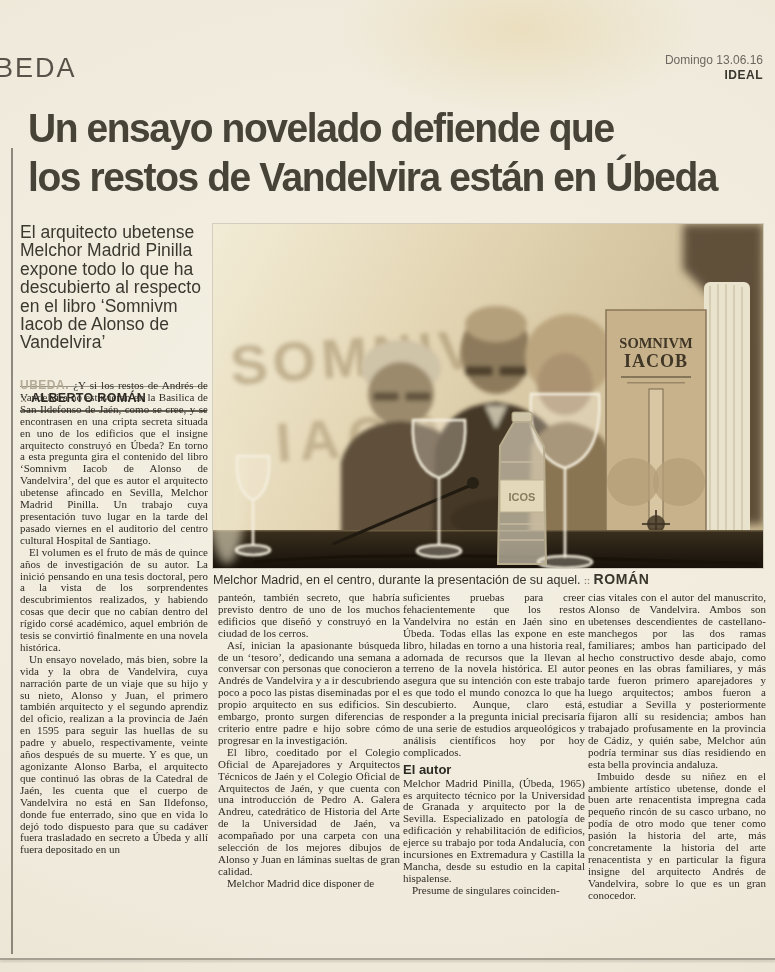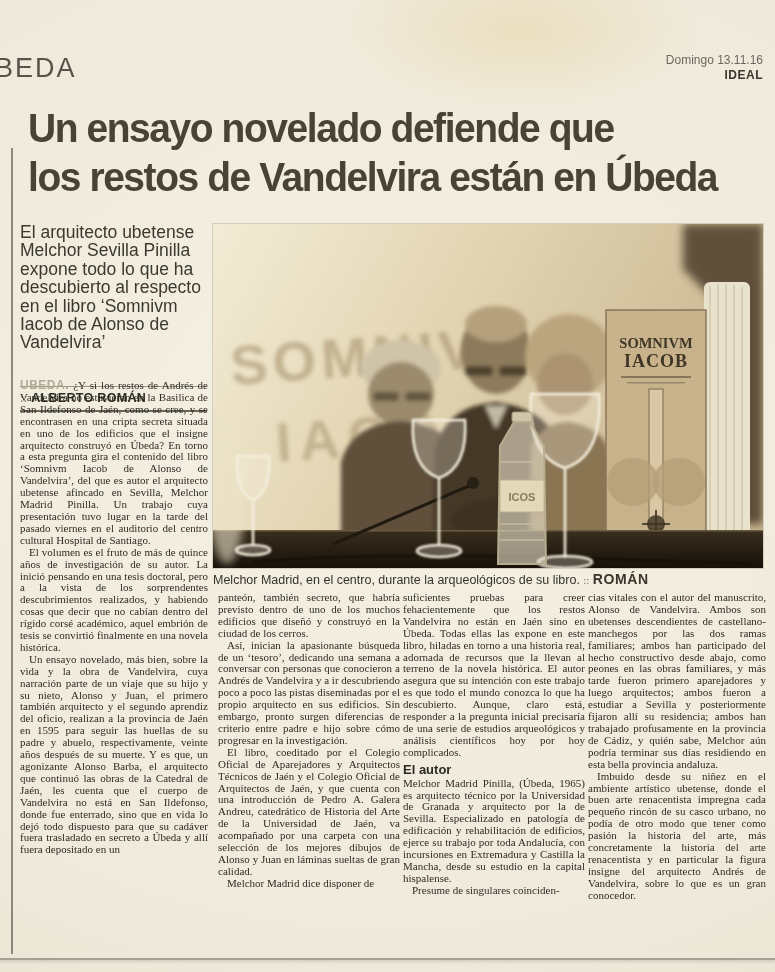--- a/index.html
+++ b/index.html
@@ -53,32 +53,32 @@
   .bottom-scan-line{position:absolute;left:0;top:958px;width:775px;height:2px;background:#8e897b;opacity:.75;box-shadow:0 2px 2px rgba(120,115,100,.35);}
 </style>
 </head>
 <body>
 
 <div class="page">
 
   <div class="section-label">BEDA</div>
 
   <div class="date-block">
-    <div class="date-line">Domingo 13.11.16</div>
+    <div class="date-line">Domingo 13.06.16</div>
     <div class="brand">IDEAL</div>
   </div>
 
   <div class="headline">
     <div>Un ensayo novelado defiende que</div>
     <div>los restos de Vandelvira están en Úbeda</div>
   </div>
 
   <div class="left-rule"></div>
 
-  <div class="standfirst">El arquitecto ubetense Melchor Sevilla Pinilla expone todo lo que ha descubierto al respecto en el libro ‘Somnivm Iacob de Alonso de Vandelvira’</div>
+  <div class="standfirst">El arquitecto ubetense Melchor Madrid Pinilla expone todo lo que ha descubierto al respecto en el libro ‘Somnivm Iacob de Alonso de Vandelvira’</div>
 
   <div class="byline">
     <span class="bullets">::</span><span>ALBERTO ROMÁN</span>
   </div>
 
   <div class="photo">
     <svg width="550" height="344" viewBox="0 0 550 344">
       <defs>
         <linearGradient id="bgg" x1="0" y1="0" x2="1" y2="0.35">
           <stop offset="0" stop-color="#f2ecd6"></stop>
@@ -189,21 +189,21 @@
         <rect x="299" y="188" width="20" height="10" rx="2" fill="#cfc5a8" stroke="#a89a78"></rect>
         <path d="M301,198 L317,198 L331,222 L333,340 L285,340 L287,222 Z" fill="rgba(236,229,206,0.6)" stroke="#b8ac8e" stroke-width="2"></path>
         <path d="M288,238 H330 M287,300 H331 M287,316 H331" stroke="#c6baa0" stroke-width="1.5" fill="none"></path>
         <rect x="287" y="256" width="44" height="32" fill="#e3d9ba" stroke="#bdb190"></rect>
         <text x="309" y="277" text-anchor="middle" font-family="Liberation Sans, sans-serif" font-weight="bold" font-size="11" fill="#8a7c5e">ICOS</text>
       </g>
     </svg>
   </div>
 
   <div class="caption">
-    <span>Melchor Madrid, en el centro, durante la arqueológicos de su libro.</span>
+    <span>Melchor Madrid, en el centro, durante la presentación de su aquel.</span>
     <span class="credit-bullets">::</span>
     <span class="credit">ROMÁN</span>
   </div>
 
   <div class="bodycol col1" lang="es">
     <p><span class="dateline">ÚBEDA.</span> <span>¿Y si los restos de Andrés de Vandelvira no estuvieran en la Basilica de San Ildefonso de Jaén, como se cree, y se encontrasen en una cripta secreta situada en uno de los edificios que el insigne arquitecto construyó en Úbeda? En torno a esta pregunta gira el contenido del libro ‘Somnivm Iacob de Alonso de Vandelvira’, del que es autor el arquitecto ubetense afincado en Sevilla, Melchor Madrid Pinilla. Un trabajo cuya presentación tuvo lugar en la tarde del pasado viernes en el auditorio del centro cultural Hospital de Santiago.</span></p>
     <p class="ind">El volumen es el fruto de más de quince años de investigación de su autor. La inició pensando en una tesis doctoral, pero a la vista de los sorprendentes descubrimientos realizados, y habiendo cosas que decir que no cabían dentro del rígido corsé académico, aquel embrión de tesis se convirtió finalmente en una novela histórica.</p>
     <p class="ind">Un ensayo novelado, más bien, sobre la vida y la obra de Vandelvira, cuya narración parte de un viaje que su hijo y su nieto, Alonso y Juan, el primero también arquitecto y el segundo aprendiz del oficio, realizan a la provincia de Jaén en 1595 para seguir las huellas de su padre y abuelo, respectivamente, veinte años después de su muerte. Y es que, un agonizante Alonso Barba, el arquitecto que continuó las obras de la Catedral de Jaén, les cuenta que el cuerpo de Vandelvira no está en San Ildefonso, donde fue enterrado, sino que en vida lo dejó todo dispuesto para que su cadáver fuera trasladado en secreto a Úbeda y allí fuera depositado en un</p>
   </div>
 

